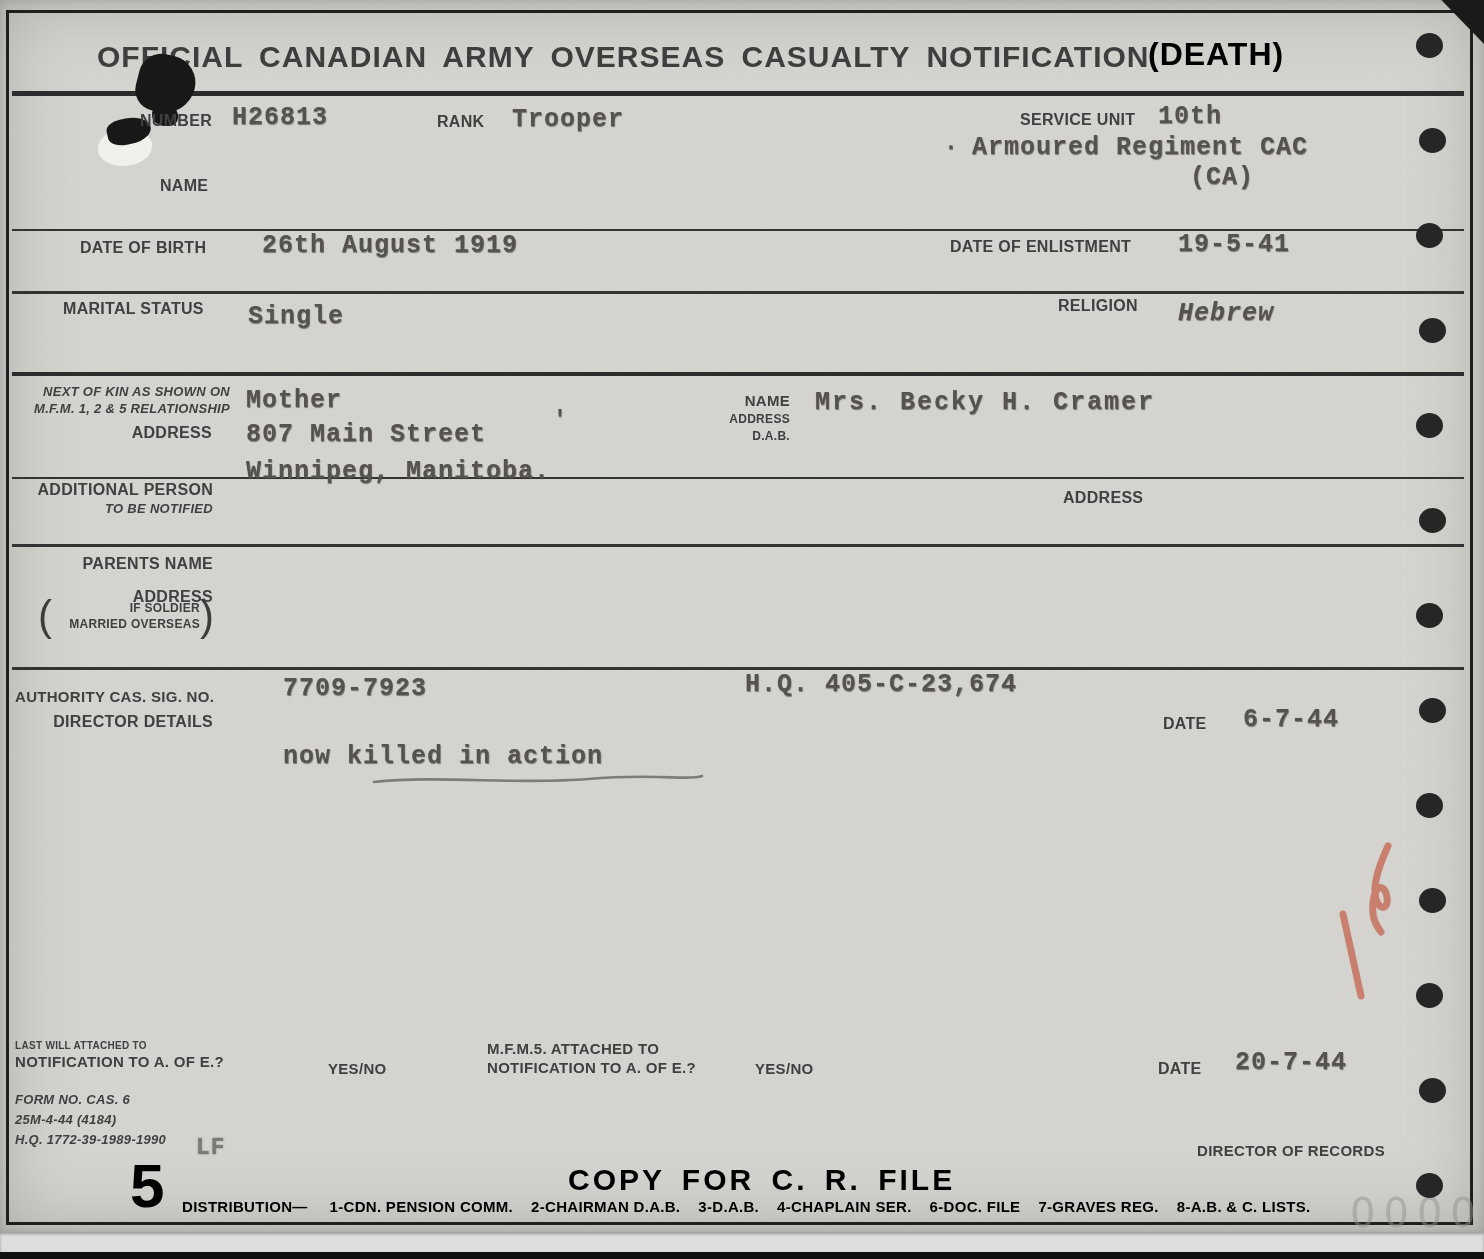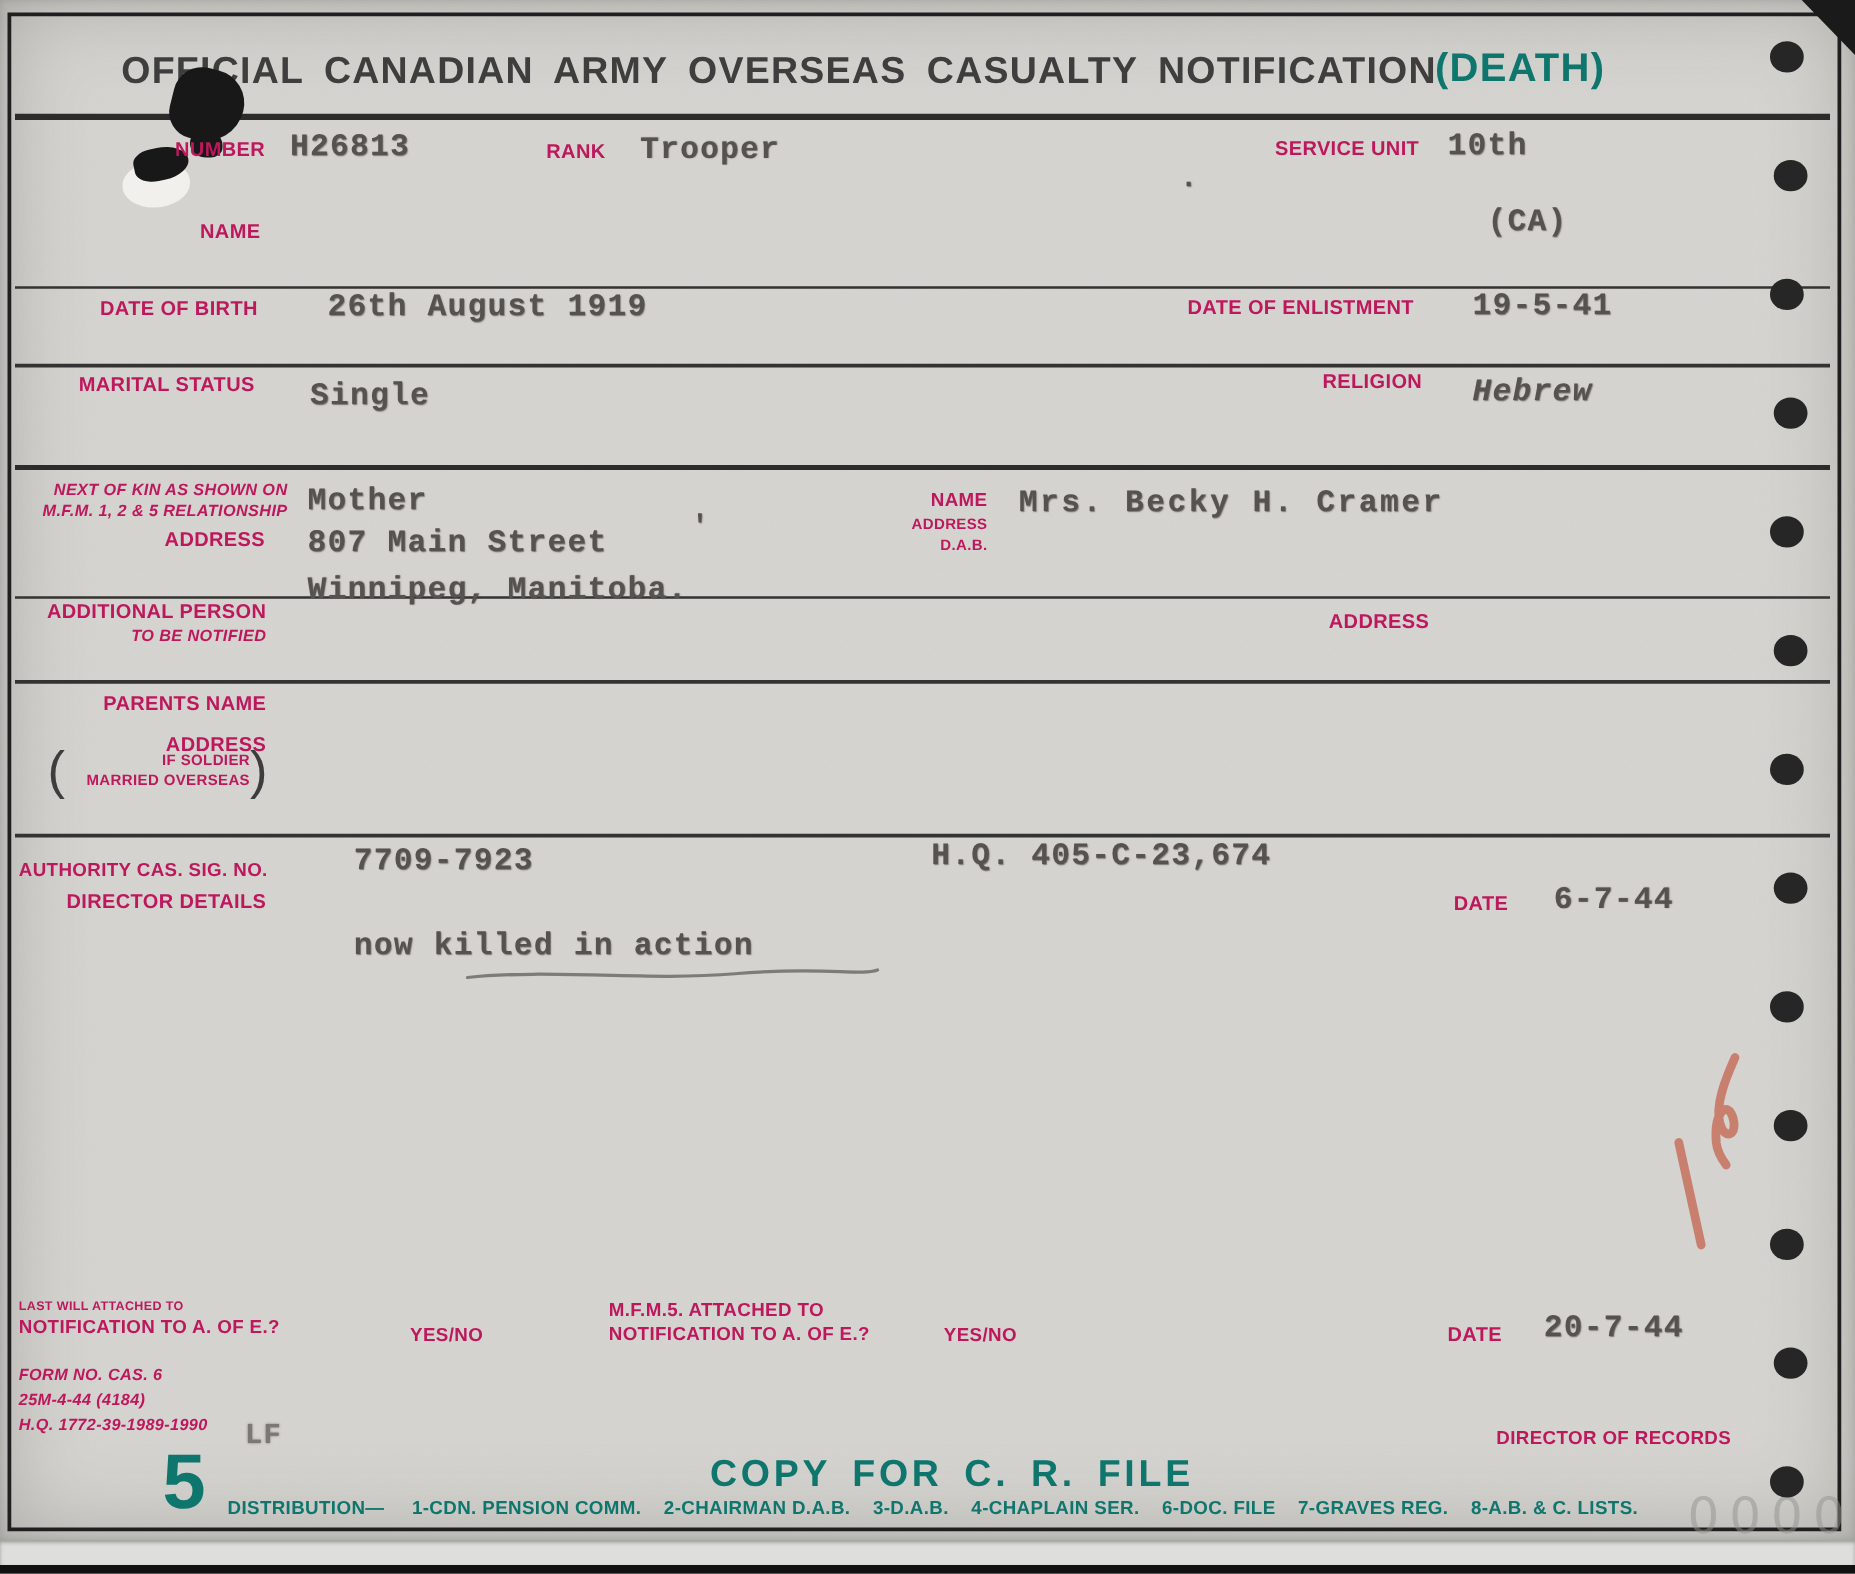--- a/index.html
+++ b/index.html
@@ -12,34 +12,34 @@
     background:#d6d5d1;
     box-shadow:inset 0 0 70px rgba(95,94,90,.38), inset 0 0 8px rgba(80,80,78,.25);
   }
   .noise{position:absolute;left:0;top:0;width:100%;height:100%;pointer-events:none;opacity:.5;}
   #frame{
     position:absolute;left:6px;top:10px;width:1467px;height:1215px;
     border:3px solid #1f1f1f;box-sizing:border-box;pointer-events:none;
   }
   .rule{position:absolute;left:12px;width:1452px;background:#333;}
   .lbl{
-    position:absolute;font-weight:700;color:#be185d;font-size:16px;
+    position:absolute;font-weight:700;color:#404040;font-size:16px;
     letter-spacing:.3px;white-space:nowrap;
   }
   .lbl-sm{font-size:13px;font-style:italic;}
   .lbl-xs{font-size:12px;}
   .right{text-align:right;}
   .type{
     position:absolute;font-family:"Liberation Mono",monospace;font-weight:700;
     color:#565250;font-size:23px;letter-spacing:1px;white-space:nowrap;
     text-shadow:.6px .6px 1px rgba(70,66,62,.65);
     text-align:right;
   }
   .type-lg{font-size:25px;}
-  .red{color:#0f766e;}
+  .red{color:#000000;}
   .hole{position:absolute;width:27px;height:25px;border-radius:50%;background:#262626;}
   .blob{position:absolute;background:#181818;}
   .ghost{
     position:absolute;color:rgba(145,145,142,.5);font-size:40px;font-weight:400;
     letter-spacing:8px;font-family:"DejaVu Sans",sans-serif;
   }
   .paren{font-weight:400;font-size:42px;color:#3d3d3d;line-height:38px;}
 </style>
 </head>
 <body>
@@ -78,20 +78,21 @@
 
   <div class="lbl" style="left:140px;top:112px;">NUMBER</div>
   <div class="type type-lg" style="left:232px;top:103px;">H26813</div>
 
   <div class="lbl" style="left:437px;top:113px;">RANK</div>
   <div class="type type-lg" style="left:512px;top:105px;">Trooper</div>
 
   <div class="lbl" style="left:1020px;top:111px;">SERVICE UNIT</div>
   <div class="type type-lg" style="left:1158px;top:102px;">10th</div>
   <div class="type" style="left:944px;top:130px;">.</div>
+  <div class="type type-lg" style="left:972px;top:133px;">Armoured Regiment CAC</div>
   <div class="type type-lg" style="left:1190px;top:163px;">(CA)</div>
 
   <div class="lbl" style="left:160px;top:177px;">NAME</div>
 
   <div class="lbl" style="left:80px;top:239px;">DATE OF BIRTH</div>
   <div class="type type-lg" style="left:262px;top:231px;">26th August 1919</div>
   <div class="lbl" style="left:950px;top:238px;">DATE OF ENLISTMENT</div>
   <div class="type type-lg" style="left:1178px;top:230px;">19-5-41</div>
 
   <div class="lbl" style="left:63px;top:300px;">MARITAL STATUS</div>

